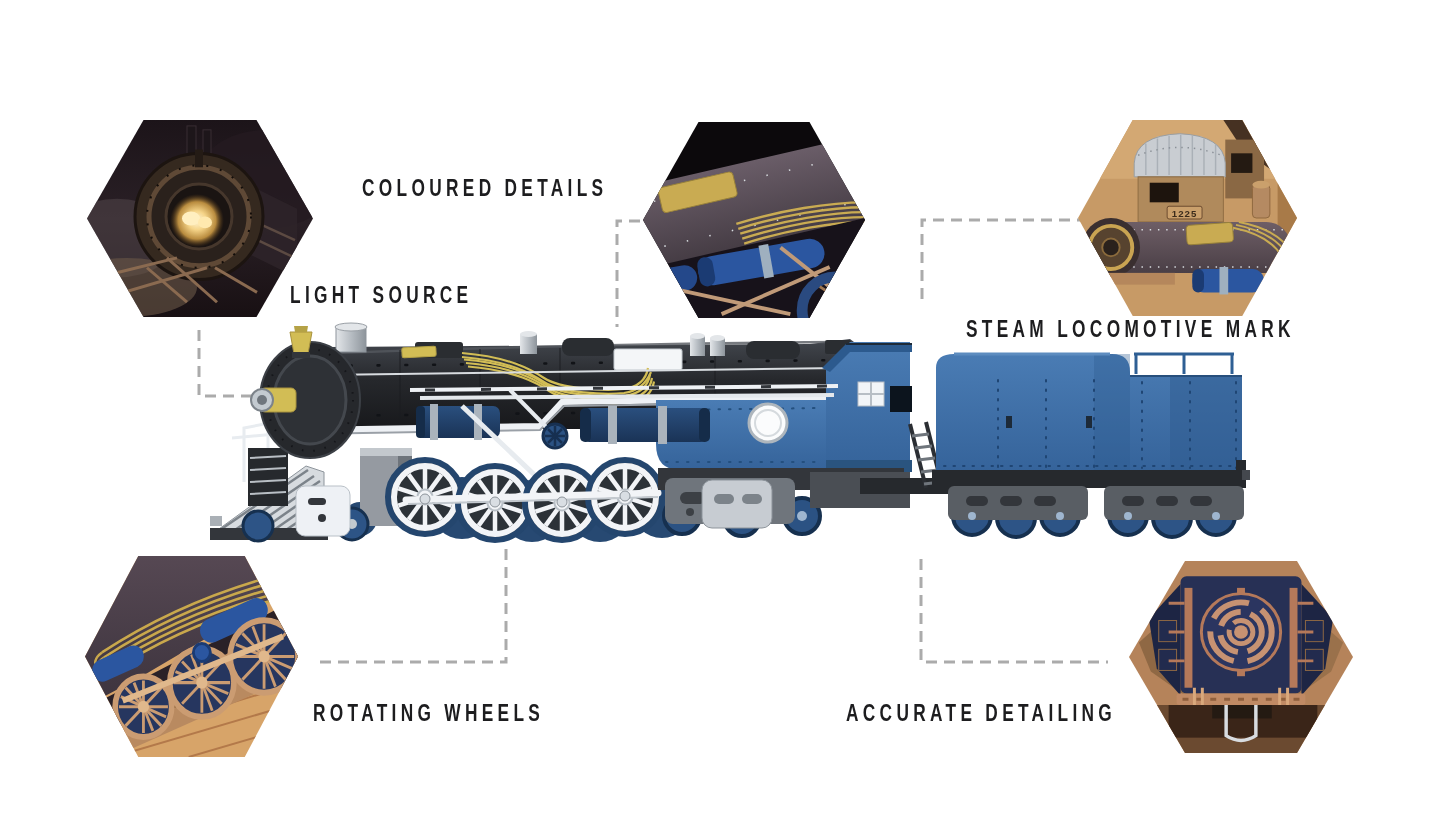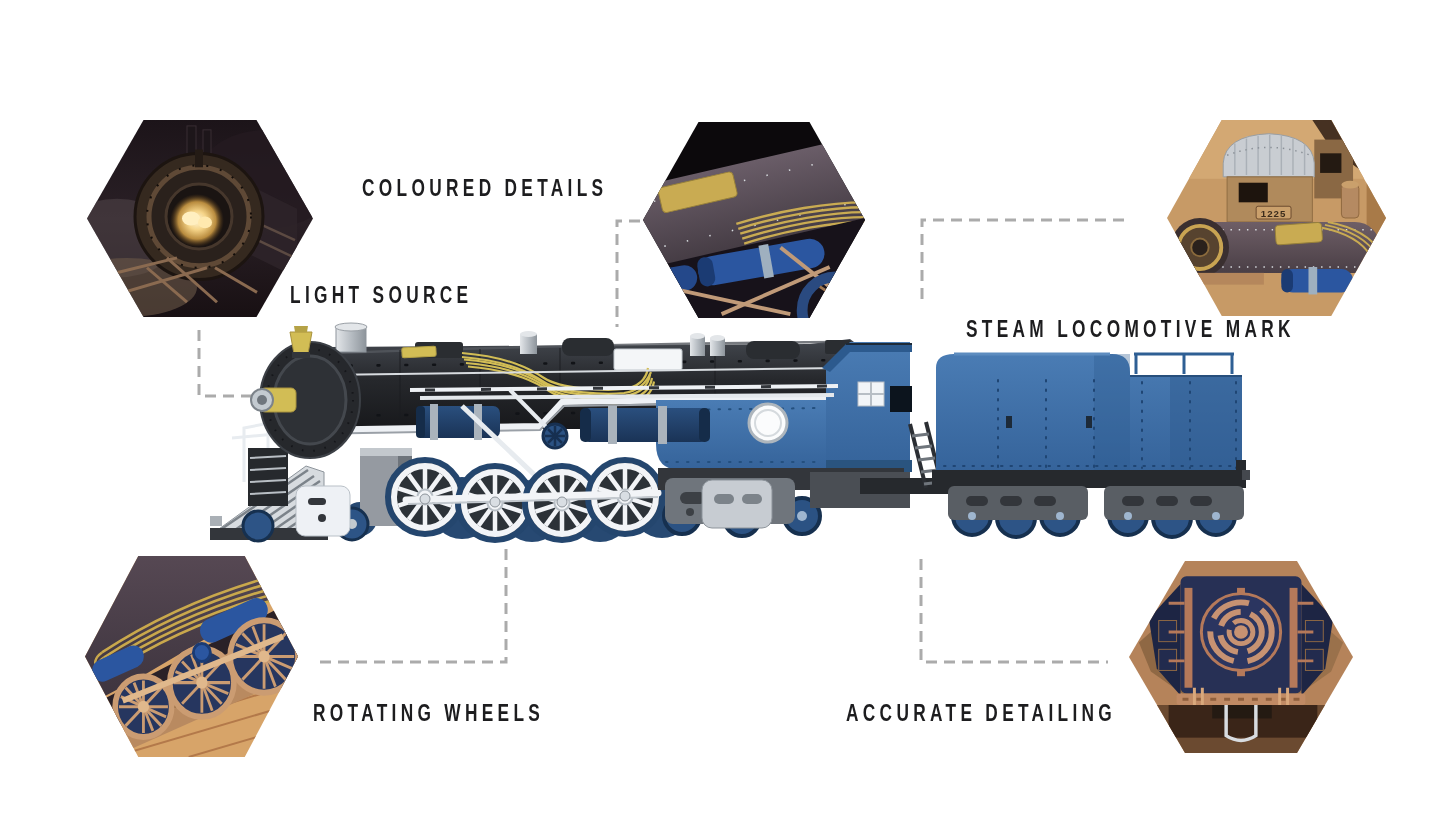--- a/index.html
+++ b/index.html
@@ -398,21 +398,21 @@
       <g stroke="#c09a78" stroke-width="4" fill="none">
         <path d="M 30,170 L 150,196"></path>
           <path d="M 80,196 L 190,148"></path>
           <path d="M 140,128 L 205,180"></path>
       </g>
       <circle cx="196" cy="192" r="34" fill="none" stroke="#2a4a80" stroke-width="11"></circle>
       <path d="M 180,168 L 210,188" stroke="#a07852" stroke-width="3"></path>
     </svg>
   </div>
 
-  <div class="hex" style="left:1167px;top:120px;width:219px;height:196px">
+  <div class="hex" style="left:1078px;top:120px;width:219px;height:196px">
     <svg viewBox="0 0 226 200" preserveAspectRatio="none">
       <defs>
         <linearGradient id="h3boiler" x1="0" y1="0" x2="0" y2="1">
           <stop offset="0" stop-color="#6e5e66"></stop>
             <stop offset="1" stop-color="#4a3f46"></stop>
         </linearGradient>
       </defs>
       <rect width="226" height="200" fill="#c79a66"></rect>
       <rect width="226" height="60" fill="#d3a873"></rect>
       <polygon points="150,0 226,0 226,70 170,30" fill="#463122"></polygon>

